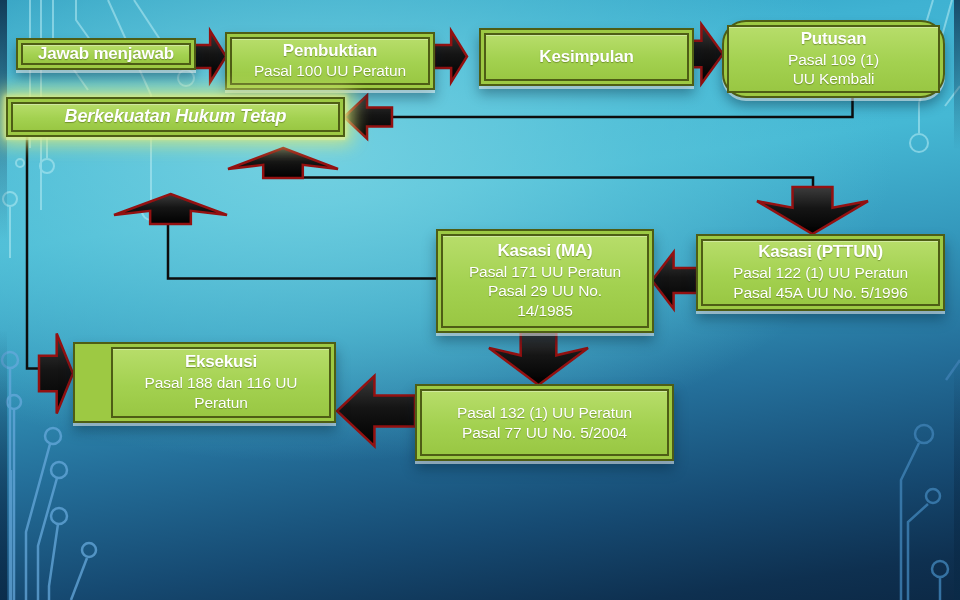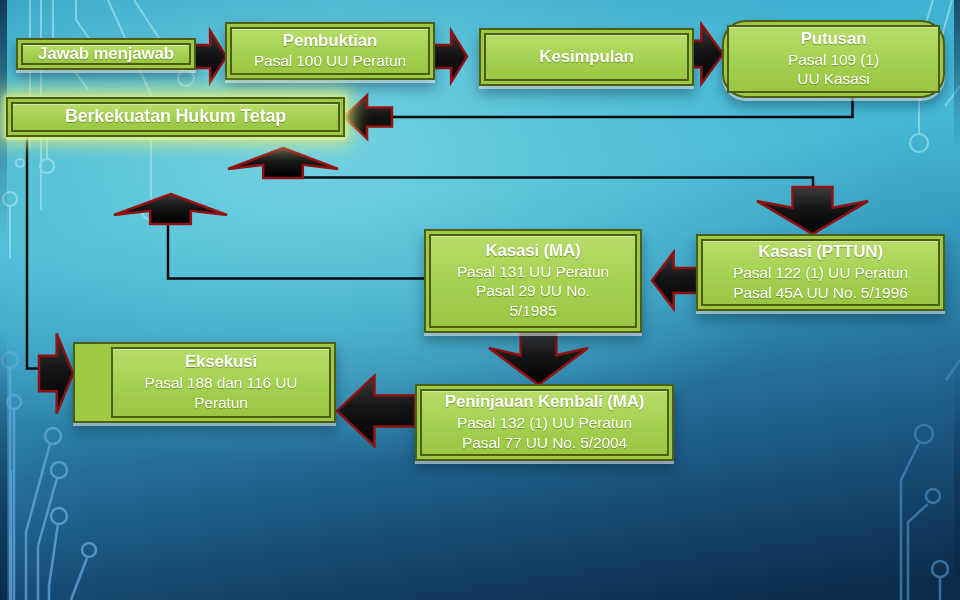--- a/index.html
+++ b/index.html
@@ -24,20 +24,21 @@
       rgba(10,42,71,0) 60%,rgba(10,42,71,0.8) 100%);}
   .arrow{position:absolute;z-index:2;overflow:visible;}
   .box{
     position:absolute;z-index:3;box-sizing:border-box;
     background:#9dc943;border:2px solid #4e5d15;padding:3px;
     box-shadow:0 3px 0 rgba(255,255,255,0.5), 0 8px 12px rgba(0,25,45,0.38);
   }
   .box.glow{
     box-shadow:0 0 18px 7px rgba(216,234,122,0.85), 0 0 4px 2px rgba(226,240,150,0.7),
       0 3px 0 rgba(255,255,255,0.45);
+    font-style:italic;
   }
   .box-inner{
     box-sizing:border-box;width:100%;height:100%;
     border:2px solid #4e5d15;
     background:linear-gradient(180deg,#b7dd6a 0%,#a3d150 55%,#99c743 100%);
     box-shadow:inset 0 1px 0 rgba(255,255,255,0.35);
     display:flex;flex-direction:column;justify-content:center;align-items:center;
     text-align:center;color:#fff;
     text-shadow:0 1px 1px rgba(55,75,0,0.45);
   }
@@ -151,53 +152,53 @@
   <svg class="arrow" style="left:39px;top:329px;width:34px;height:89px" viewBox="0 0 100 100" preserveAspectRatio="none">
     <polygon points="0,30 52,30 52,5 100,50 52,95 52,70 0,70" fill="url(#agrad)" stroke="#931111" stroke-width="2.5" vector-effect="non-scaling-stroke"></polygon>
   </svg>
 
   <div class="box" style="left:16px;top:38px;width:180px;height:32px;">
     <div class="box-inner">
       <div class="box-title">Jawab menjawab</div>
     </div>
   </div>
 
-  <div class="box" style="left:225px;top:22px;width:210px;height:58px;">
+  <div class="box" style="left:225px;top:32px;width:210px;height:58px;">
     <div class="box-inner">
       <div class="box-title">Pembuktian</div>
       <div class="box-line">Pasal 100 UU Peratun</div>
     </div>
   </div>
 
   <div class="box" style="left:479px;top:28px;width:215px;height:58px;">
     <div class="box-inner">
       <div class="box-title">Kesimpulan</div>
     </div>
   </div>
 
   <div class="box" style="left:722px;top:20px;width:223px;height:78px;border-radius:24px;">
     <div class="box-inner">
       <div class="box-title">Putusan</div>
       <div class="box-line">Pasal 109 (1)</div>
-      <div class="box-line">UU Kasasi</div>
+      <div class="box-line">UU Kembali</div>
     </div>
   </div>
 
   <div class="box glow" style="left:6px;top:97px;width:339px;height:40px;">
     <div class="box-inner">
       <div class="box-title" style="font-size:18px">Berkekuatan Hukum Tetap</div>
     </div>
   </div>
 
-  <div class="box" style="left:424px;top:229px;width:218px;height:104px;">
+  <div class="box" style="left:436px;top:229px;width:218px;height:104px;">
     <div class="box-inner">
       <div class="box-title">Kasasi (MA)</div>
-      <div class="box-line">Pasal 131 UU Peratun</div>
+      <div class="box-line">Pasal 171 UU Peratun</div>
       <div class="box-line">Pasal 29 UU No.</div>
-      <div class="box-line">5/1985</div>
+      <div class="box-line">14/1985</div>
     </div>
   </div>
 
   <div class="box" style="left:696px;top:234px;width:249px;height:77px;">
     <div class="box-inner">
       <div class="box-title">Kasasi (PTTUN)</div>
       <div class="box-line">Pasal 122 (1) UU Peratun</div>
       <div class="box-line">Pasal 45A UU No. 5/1996</div>
     </div>
   </div>
@@ -205,19 +206,18 @@
   <div class="box" style="left:73px;top:342px;width:263px;height:81px;padding-left:36px;">
     <div class="box-inner">
       <div class="box-title">Eksekusi</div>
       <div class="box-line">Pasal 188 dan 116 UU</div>
       <div class="box-line">Peratun</div>
     </div>
   </div>
 
   <div class="box" style="left:415px;top:384px;width:259px;height:77px;">
     <div class="box-inner">
-      <div class="box-title">Peninjauan Kembali (MA)</div>
       <div class="box-line">Pasal 132 (1) UU Peratun</div>
       <div class="box-line">Pasal 77 UU No. 5/2004</div>
     </div>
   </div>
 
 </div>
 
 </body></html>

